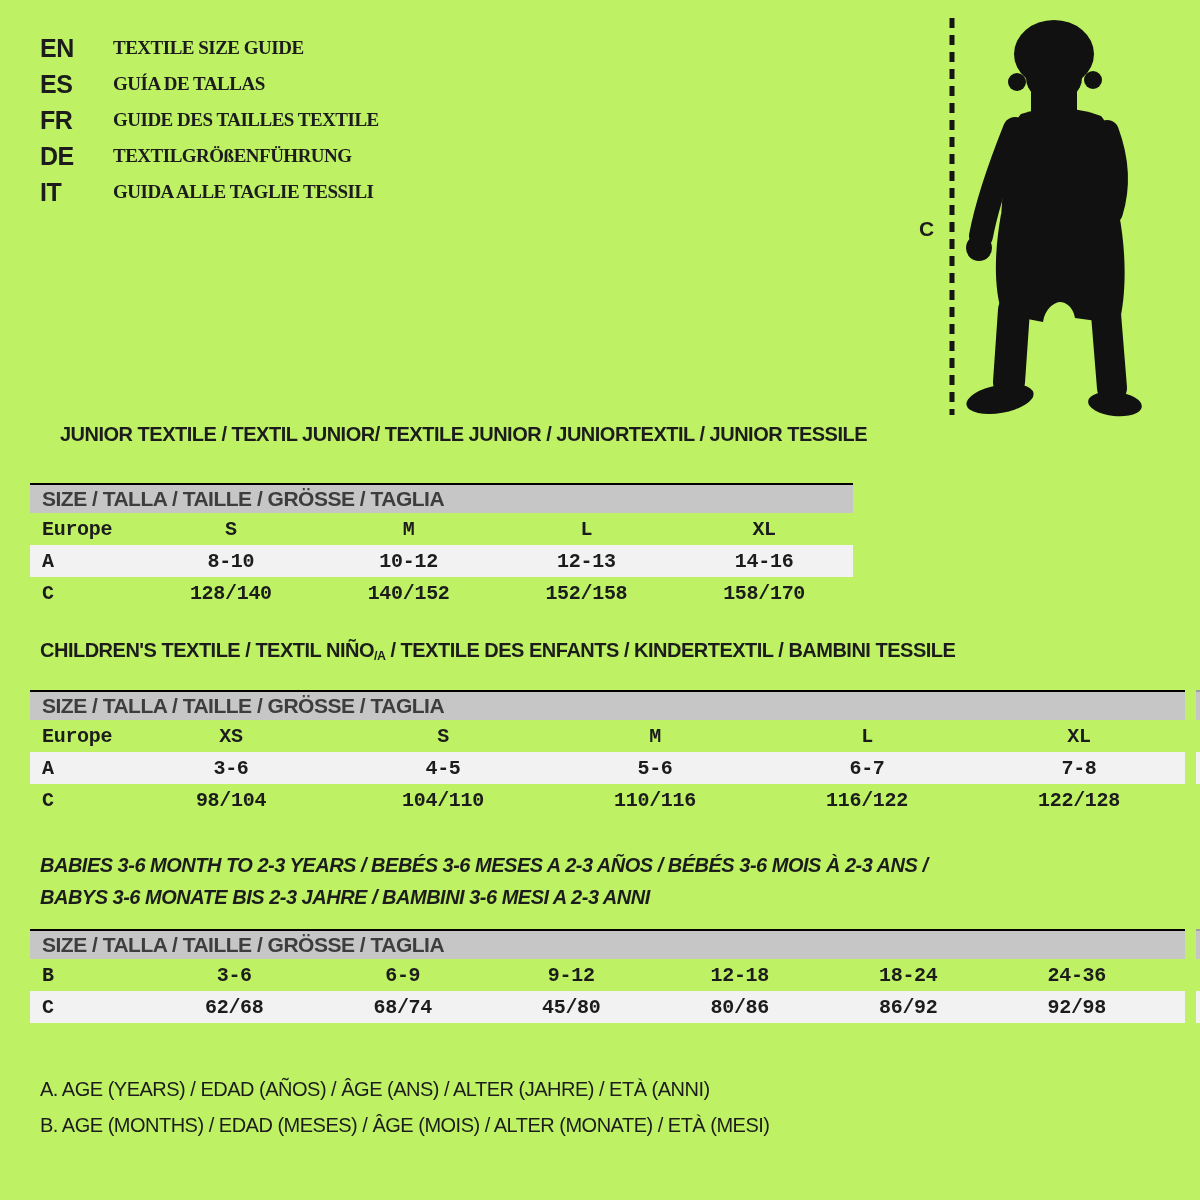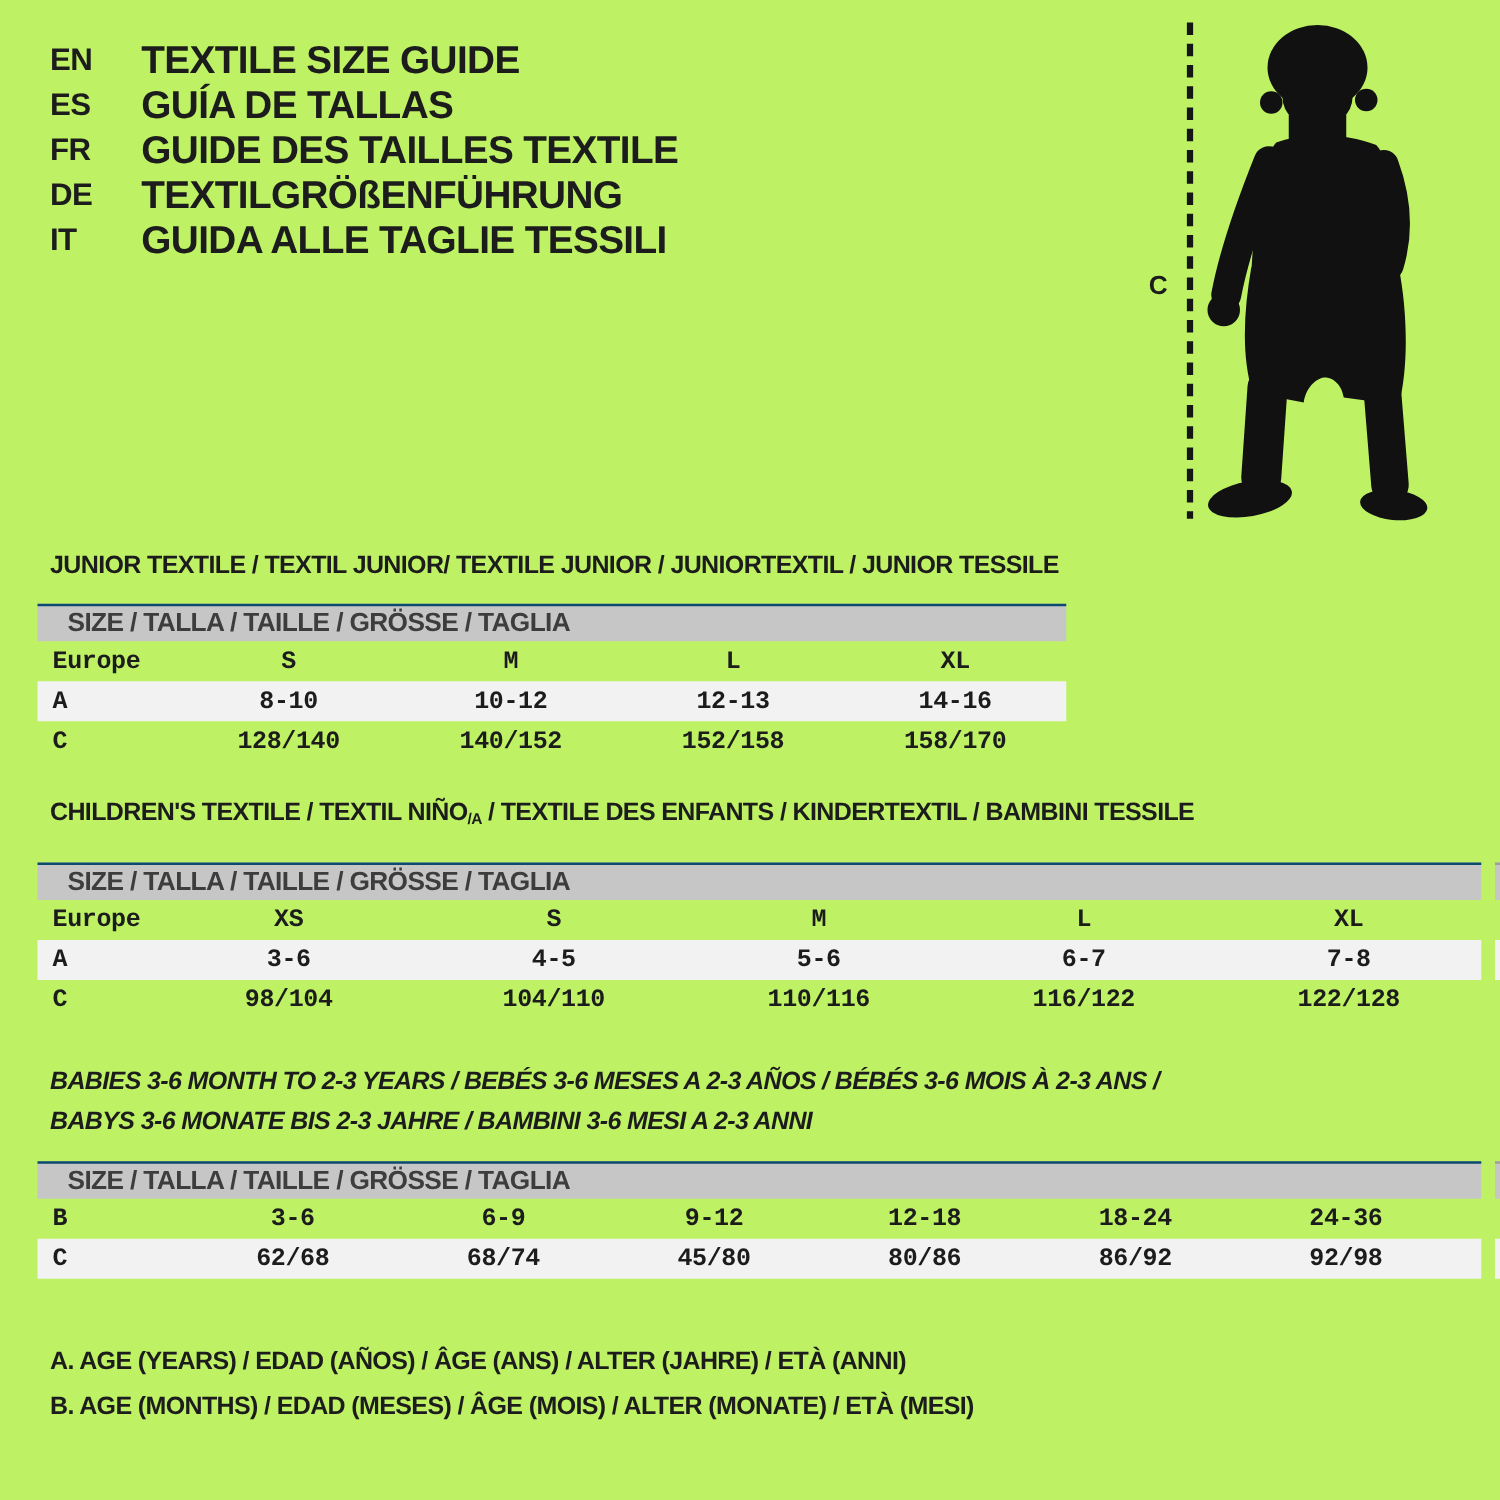--- a/index.html
+++ b/index.html
@@ -3,55 +3,55 @@
 <meta charset="utf-8">
 <style>
   html,body{margin:0;padding:0;background:#ffffff;}
   body{font-family:"Liberation Sans","DejaVu Sans",sans-serif;}
   .page{position:relative;width:1200px;height:1200px;background:#bef264;overflow:hidden;color:#1c1c1c;}
 
   
   .lang-block{position:absolute;left:40px;top:30px;}
   .lang-row{display:flex;height:36px;align-items:center;}
   .lang-code{width:73px;font-size:25px;font-weight:700;letter-spacing:-0.5px;}
-  .lang-title{font-size:31px;font-weight:700;letter-spacing:-0.5px;white-space:nowrap;}
+  .lang-title{font-size:19px;font-weight:700;letter-spacing:-0.5px;white-space:nowrap;font-family:Liberation Serif, serif;}
 
   
   .figure-svg{position:absolute;left:905px;top:14px;width:240px;height:406px;}
   .measure-label{position:absolute;left:919px;top:217px;font-size:21px;font-weight:700;}
 
   
   .section-heading{position:absolute;left:40px;font-size:20px;font-weight:700;letter-spacing:-0.5px;white-space:nowrap;line-height:24px;}
   .heading-sub{font-size:0.62em;vertical-align:-0.28em;font-weight:700;}
   .two-line{line-height:32px;}
 
   
   .size-table{position:absolute;left:30px;}
-  .size-bar{height:28px;background:#c6c6c6;border-top:2px solid #0c4a6e;display:flex;align-items:center;padding-left:12px;}
+  .size-bar{height:28px;background:#c6c6c6;border-top:2px solid #000000;display:flex;align-items:center;}
   .size-bar span{padding-left:12px;font-size:21px;font-weight:700;letter-spacing:-0.5px;color:#3d3d3d;white-space:nowrap;}
   .t-row{display:flex;height:32px;align-items:center;font-family:Liberation Mono, monospace;}
   .t-row.shaded{background:#f2f2f2;}
   .row-label{padding-left:12px;font-size:20px;font-weight:700;letter-spacing:-0.3px;}
   .t-cell{flex:1;text-align:center;font-size:20px;font-weight:700;letter-spacing:-0.3px;}
   .junior-table{width:823px;top:483px;}
   .junior-table .row-label{width:100px;}
   .children-table{width:1155px;top:690px;}
   .children-table .row-label{width:83px;}
   .babies-table{width:1155px;top:929px;}
   .babies-table .row-label{width:108px;}
   .babies-table .t-row{padding-right:24px;}
 
   
   .sliver{position:absolute;left:1196px;width:4px;}
   .sliver.bar{background:#c6c6c6;border-top:2px solid #9f9f9f;height:28px;}
   .sliver.light{background:#f2f2f2;height:32px;}
 
   
   .legend{position:absolute;left:40px;top:1071px;}
-  .legend div{height:36px;display:flex;align-items:center;font-size:20px;font-weight:700;letter-spacing:-0.5px;white-space:nowrap;}
+  .legend div{height:36px;display:flex;align-items:center;font-size:20px;font-weight:400;letter-spacing:-0.5px;white-space:nowrap;}
 </style>
 </head>
 <body>
 
 <div class="page">
 
   <div class="lang-block">
     <div class="lang-row">
       <span class="lang-code">EN</span>
       <span class="lang-title">TEXTILE SIZE GUIDE</span>
@@ -88,21 +88,21 @@
       <path d="M202,118 C212,145 214,172 206,198" fill="none" stroke="#111111" stroke-width="24" stroke-linecap="round"></path>
       <path d="M96,200 C90,235 88,270 97,300 L138,308 C140,294 150,288 155,288 C160,288 168,292 170,304 L214,310 C222,280 221,235 214,200 Z"></path>
       <path d="M109,296 L104,368" fill="none" stroke="#111111" stroke-width="32" stroke-linecap="round"></path>
       <path d="M201,300 L207,374" fill="none" stroke="#111111" stroke-width="30" stroke-linecap="round"></path>
       <ellipse cx="95" cy="385" rx="34" ry="14" transform="rotate(-10 95 385)"></ellipse>
       <ellipse cx="210" cy="390" rx="27" ry="12" transform="rotate(6 210 390)"></ellipse>
     </g>
   </svg>
   <span class="measure-label">C</span>
 
-  <div class="section-heading" style="top:440px;">JUNIOR TEXTILE / TEXTIL JUNIOR/ TEXTILE JUNIOR / JUNIORTEXTIL / JUNIOR TESSILE</div>
+  <div class="section-heading" style="top:422px;margin-left:20px;">JUNIOR TEXTILE / TEXTIL JUNIOR/ TEXTILE JUNIOR / JUNIORTEXTIL / JUNIOR TESSILE</div>
   <div class="size-table junior-table">
     <div class="size-bar">
       <span>SIZE / TALLA / TAILLE / GRÖSSE / TAGLIA</span>
     </div>
     <div class="t-row">
       <span class="row-label">Europe</span>
       <span class="t-cell">S</span>
       <span class="t-cell">M</span>
       <span class="t-cell">L</span>
       <span class="t-cell">XL</span>

